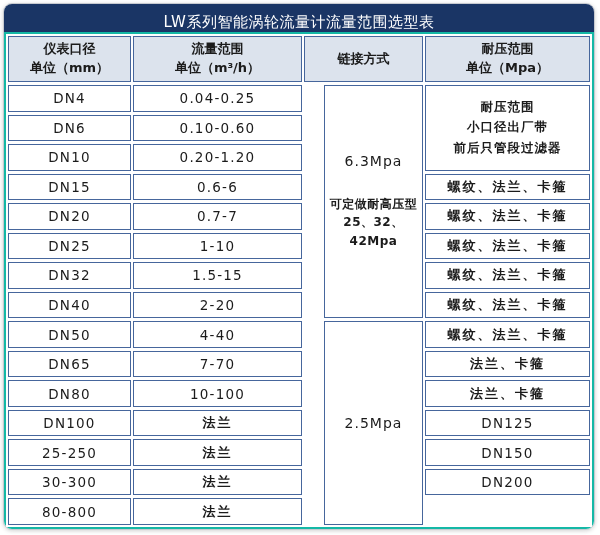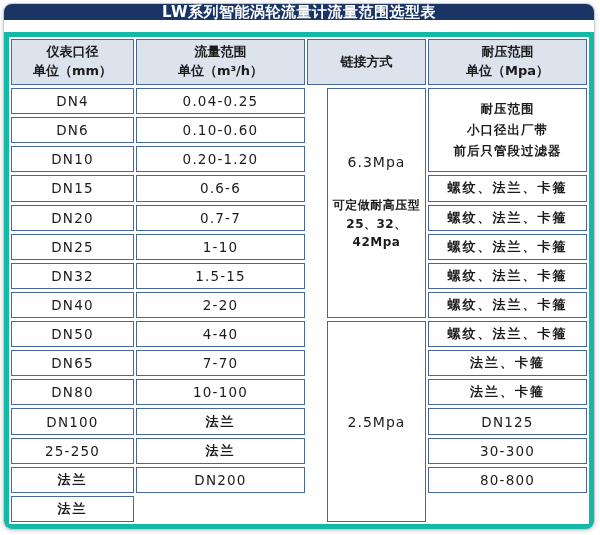--- a/index.html
+++ b/index.html
@@ -1,24 +1,24 @@
 <!DOCTYPE html>
 <html><head>
 <meta charset="utf-8">
 <style>
   html,body{margin:0;padding:0;background:#ffffff;width:600px;height:535px;
     font-family:"DejaVu Sans","Liberation Sans",sans-serif;}
   .card{position:absolute;left:3px;top:3px;width:592px;height:527px;
     border:1px solid #c7cad0;border-radius:9px;overflow:hidden;background:#ffffff;
     box-shadow:0 1px 4px rgba(0,0,0,0.18);box-sizing:border-box;}
-  .titlebar{height:16px;background:#1a3565;color:#ffffff;display:flex;
-    align-items:center;justify-content:center;font-size:15px;font-weight:bold;
+  .titlebar{height:36px;background:#1a3565;color:#ffffff;display:flex;
+    align-items:center;justify-content:center;font-size:15px;font-weight:normal;
     letter-spacing:0.5px;}
   .table-outer{position:absolute;left:0;right:0;top:28px;bottom:0;
-    border:5px solid #14b8a6;padding:2px;box-sizing:border-box;background:#ffffff;}
+    border:2px solid #14b8a6;padding:2px;box-sizing:border-box;background:#ffffff;}
   .grid{width:100%;height:100%;display:grid;
     grid-template-columns:123px 169px 119px 1fr;
     grid-template-rows:46px repeat(15,1fr);
     gap:3px 2px;}
   .cell{border:1px solid #46669c;background:#ffffff;display:flex;
     align-items:center;justify-content:center;text-align:center;
     color:#1b1b1b;font-size:13px;overflow:hidden;}
   .head{background:#dce3ed;font-weight:bold;flex-direction:column;
     line-height:1.45;font-size:13px;}
   .num{letter-spacing:1.2px;font-size:13.5px;}
@@ -115,20 +115,21 @@
       <div class="cell num">10-100</div>
       <div class="cell conn">法兰、卡箍</div>
 
       <div class="cell num">DN100</div>
       <div class="cell conn">法兰</div>
 
       <div class="cell num">DN125</div>
       <div class="cell num">25-250</div>
       <div class="cell conn">法兰</div>
 
+      <div class="cell num">DN150</div>
       <div class="cell num">30-300</div>
       <div class="cell conn">法兰</div>
 
       <div class="cell num">DN200</div>
       <div class="cell num">80-800</div>
       <div class="cell conn">法兰</div>
 
     </div>
   </div>
 </div>

